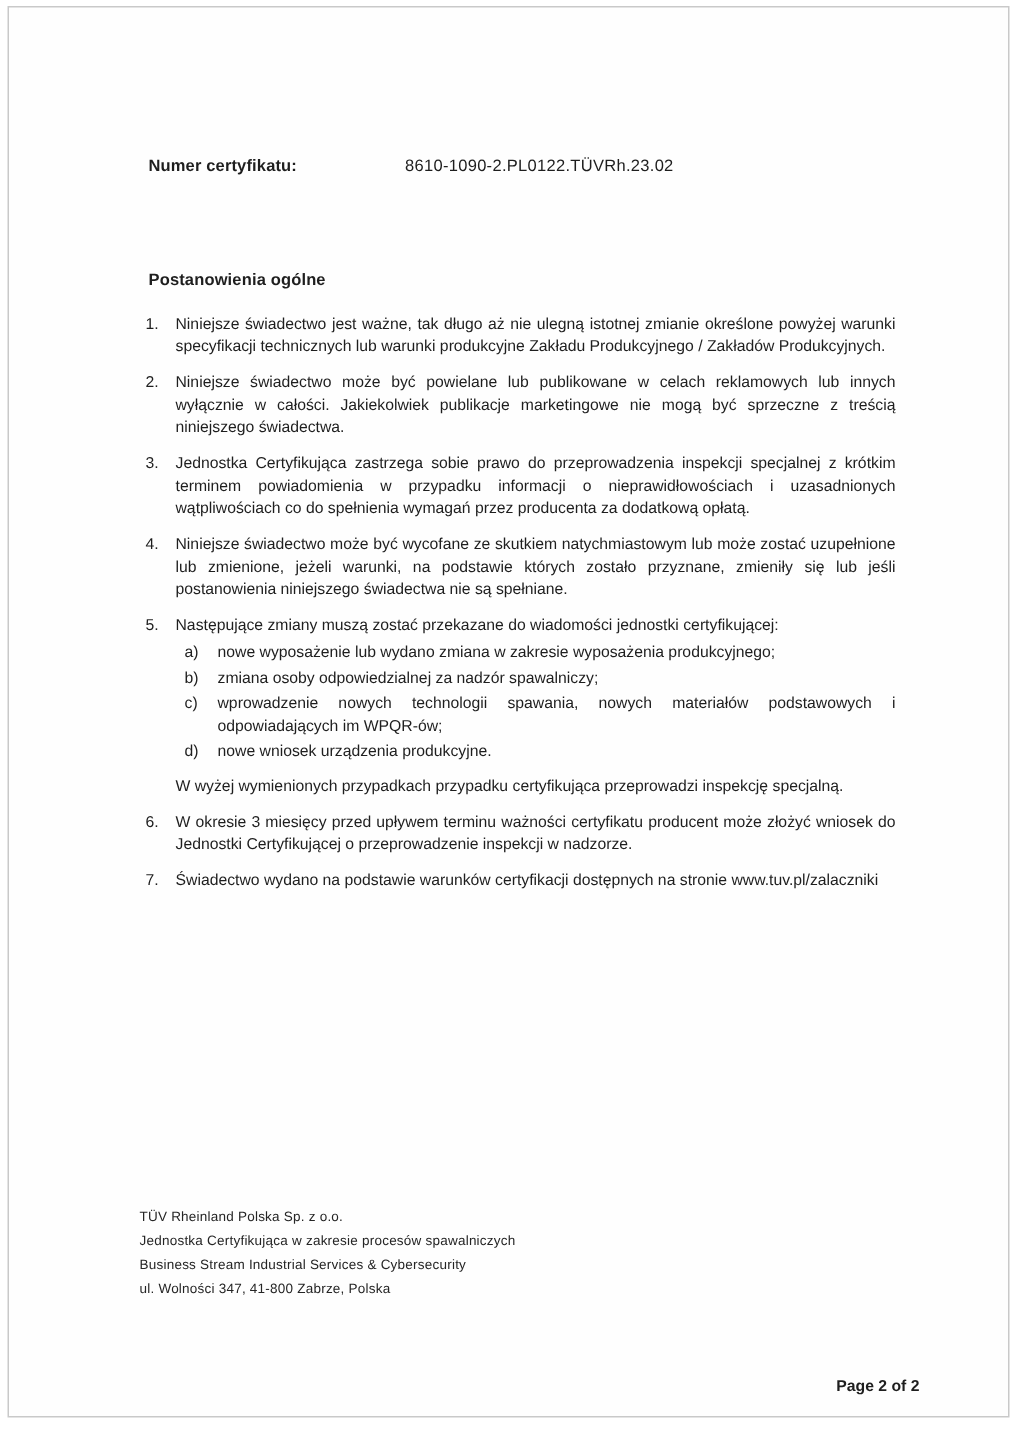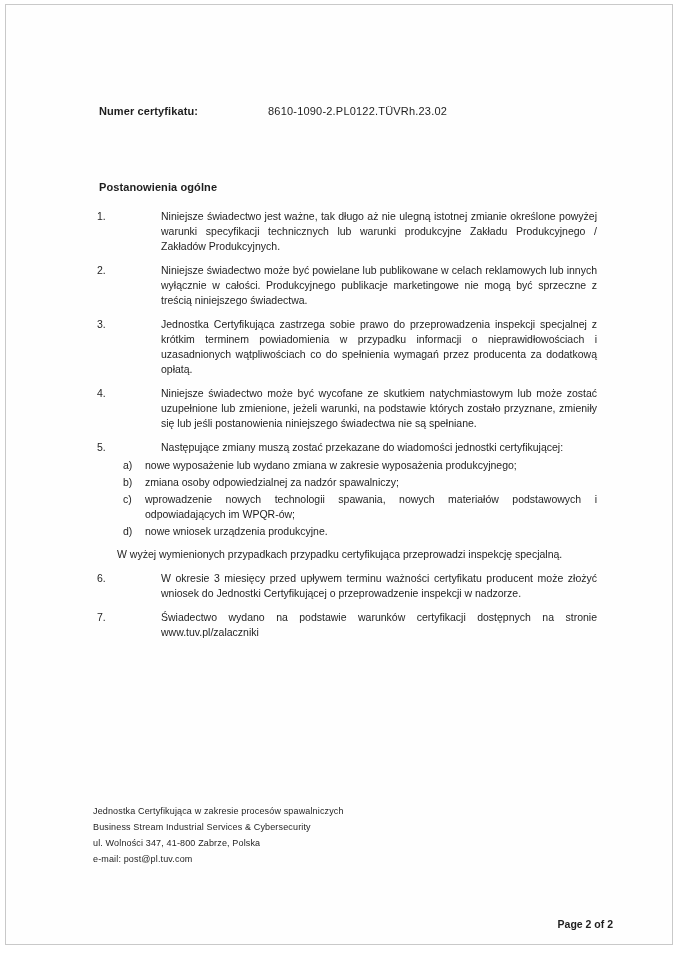--- a/index.html
+++ b/index.html
@@ -26,25 +26,26 @@
   .cert-row {
     position: absolute;
     left: 99px;
     top: 104px;
     display: flex;
     font-size: 11px;
     line-height: 15px;
   }
   .cert-label {
     font-weight: bold;
-    width: 169px;
+    width: 148px;
     letter-spacing: 0.1px;
   }
   .cert-value {
     letter-spacing: 0.2px;
+    margin-left: 23px;
   }
   .section-title {
     position: absolute;
     left: 99px;
     top: 181px;
     font-size: 11px;
     font-weight: bold;
     letter-spacing: 0.1px;
     text-align: center;
   }
@@ -62,21 +63,20 @@
   }
   .item-num {
     width: 20px;
     flex: 0 0 20px;
   }
   .item-body {
     flex: 1;
   }
   .item-text {
     text-align: justify;
-    margin-left: 44px;
   }
   .sub-list {
     margin-top: 3px;
     margin-left: 6px;
   }
   .sub-item {
     display: flex;
     margin-top: 2px;
   }
   .sub-letter {
@@ -124,21 +124,21 @@
   <div class="list-item">
     <span class="item-num">1.</span>
     <div class="item-body">
       <div class="item-text">Niniejsze świadectwo jest ważne, tak długo aż nie ulegną istotnej zmianie określone powyżej warunki specyfikacji technicznych lub warunki produkcyjne Zakładu Produkcyjnego / Zakładów Produkcyjnych.</div>
     </div>
   </div>
 
   <div class="list-item">
     <span class="item-num">2.</span>
     <div class="item-body">
-      <div class="item-text">Niniejsze świadectwo może być powielane lub publikowane w celach reklamowych lub innych wyłącznie w całości. Produkcyjnego publikacje marketingowe nie mogą być sprzeczne z treścią niniejszego świadectwa.</div>
+      <div class="item-text">Niniejsze świadectwo może być powielane lub publikowane w celach reklamowych lub innych wyłącznie w całości. Jakiekolwiek publikacje marketingowe nie mogą być sprzeczne z treścią niniejszego świadectwa.</div>
     </div>
   </div>
 
   <div class="list-item">
     <span class="item-num">3.</span>
     <div class="item-body">
       <div class="item-text">Jednostka Certyfikująca zastrzega sobie prawo do przeprowadzenia inspekcji specjalnej z krótkim terminem powiadomienia w przypadku informacji o nieprawidłowościach i uzasadnionych wątpliwościach co do spełnienia wymagań przez producenta za dodatkową opłatą.</div>
     </div>
   </div>
 
@@ -185,19 +185,19 @@
   <div class="list-item">
     <span class="item-num">7.</span>
     <div class="item-body">
       <div class="item-text">Świadectwo wydano na podstawie warunków certyfikacji dostępnych na stronie www.tuv.pl/zalaczniki</div>
     </div>
   </div>
 
 </div>
 
 <div class="footer">
+  <div>TÜV Rheinland Polska Sp. z o.o.</div>
   <div>Jednostka Certyfikująca w zakresie procesów spawalniczych</div>
   <div>Business Stream Industrial Services &amp; Cybersecurity</div>
   <div>ul. Wolności 347, 41-800 Zabrze, Polska</div>
-  <div>e-mail: post@pl.tuv.com</div>
 </div>
 
 <div class="page-number">Page 2 of 2</div>
 
 </body></html>

